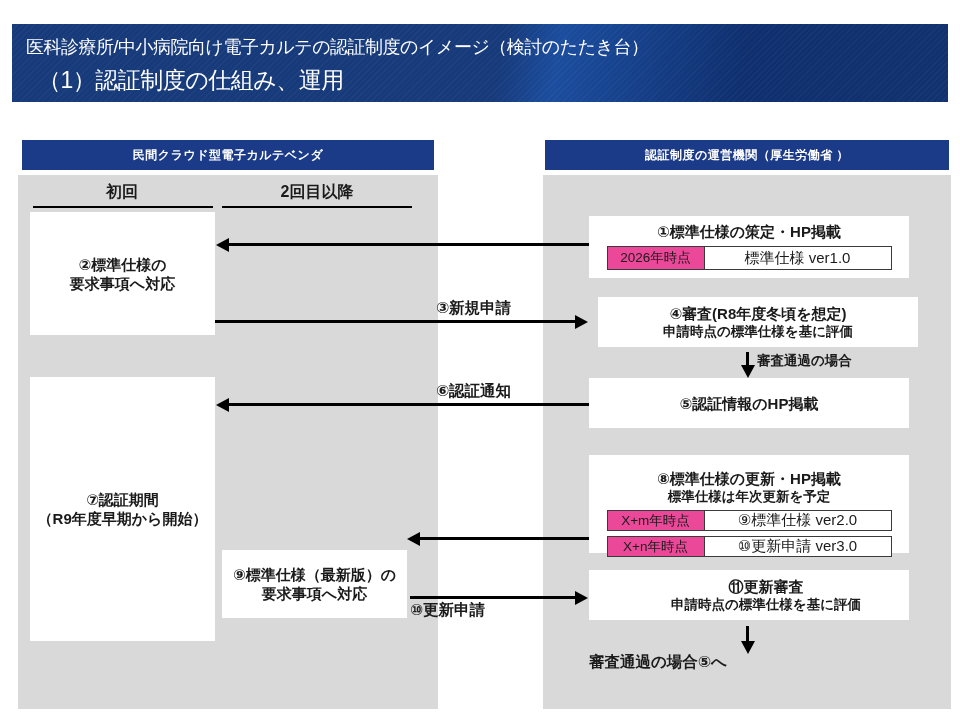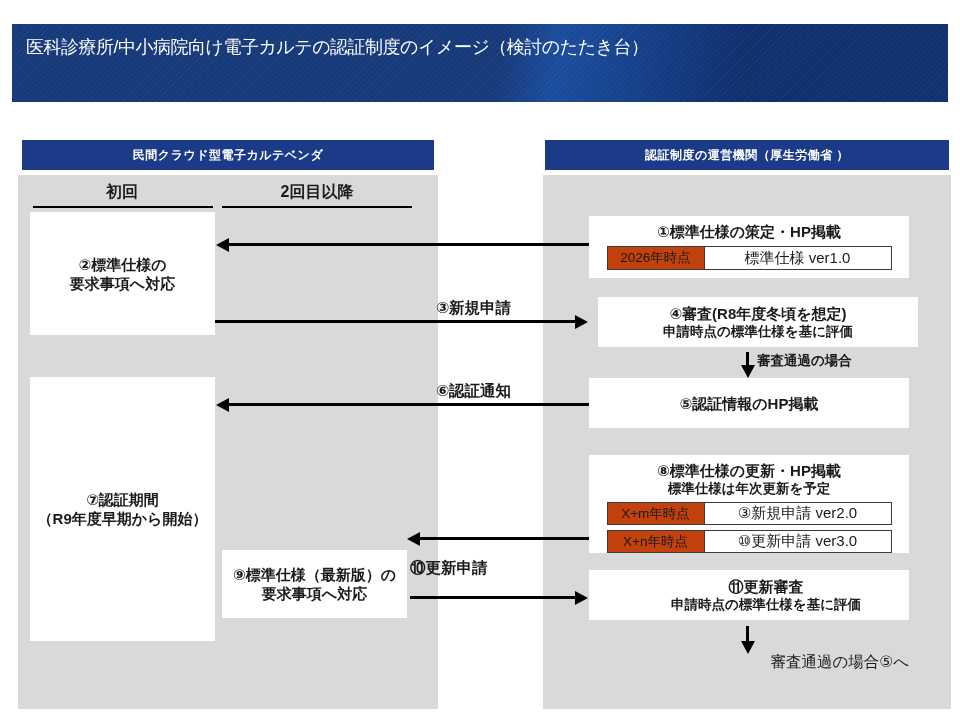--- a/index.html
+++ b/index.html
@@ -138,33 +138,33 @@
 
   
   #box-2 { left: 30px;  top: 212px; width: 185px; height: 123px; }
   #box-7 { left: 30px;  top: 377px; width: 185px; height: 264px; }
   #box-9 { left: 222px; top: 550px; width: 185px; height: 68px; }
 
   
   #box-1  { left: 589px; top: 216px; width: 320px; height: 62px; justify-content: flex-start; padding-top: 6px; }
   #box-4  { left: 598px; top: 297px; width: 320px; height: 50px; }
   #box-5  { left: 589px; top: 378px; width: 320px; height: 50px; }
-  #box-8  { left: 589px; top: 455px; width: 320px; height: 98px; justify-content: flex-start; padding-top: 6px; }
+  #box-8  { left: 589px; top: 455px; width: 320px; height: 98px; justify-content: flex-start; padding-top: 14px; }
   #box-11 { left: 589px; top: 570px; width: 320px; height: 50px; padding-left: 34px; }
 
   
   .spec-row {
     display: flex;
     margin-top: 5px;
     border: 1.5px solid #3a3a3a;
     box-sizing: border-box;
     height: 24px;
   }
   .spec-date {
-    background: #c2410c;
+    background: #ec4899;
     border-right: 1.5px solid #3a3a3a;
     font-size: 13.5px;
     width: 96px;
     display: flex;
     align-items: center;
     justify-content: center;
     white-space: nowrap;
     text-align: center;
   }
   .spec-name {
@@ -207,21 +207,21 @@
 
   .arrow-label {
     position: absolute;
     font-size: 15.5px;
     font-weight: bold;
     white-space: nowrap;
     color: #1a1a1a;
   }
   #label-3  { left: 436px; top: 298px; }
   #label-6  { left: 436px; top: 381px; }
-  #label-10 { left: 410px; top: 558px; font-family: Liberation Serif, serif; }
+  #label-10 { left: 410px; top: 600px; }
 
   
   .v-arrow {
     position: absolute;
     width: 3px;
     background: #000;
   }
   .v-arrow::after {
     content: "";
     position: absolute;
@@ -240,32 +240,33 @@
     font-size: 13.5px;
     font-weight: bold;
     white-space: nowrap;
     color: #1a1a1a;
   }
   #note-pass-1 { left: 757px; top: 352px; }
 
   #note-pass-2 {
     position: absolute;
     left: 589px; top: 652px; width: 320px;
-    text-align: right;
+    text-align: left;
     font-size: 15.5px;
-    font-weight: normal;
+    font-weight: bold;
     white-space: nowrap;
     color: #1a1a1a;
   }
 </style>
 </head>
 <body>
 
 <div id="title-bar">
   <div class="title-line" id="title-line-1">医科診療所/中小病院向け電子カルテの認証制度のイメージ（検討のたたき台）</div>
+  <div class="title-line" id="title-line-2">（1）認証制度の仕組み、運用</div>
 </div>
 
 <div class="panel" id="vendor-panel"></div>
 <div class="panel" id="authority-panel"></div>
 
 <div class="col-header" id="vendor-header">民間クラウド型電子カルテベンダ</div>
 <div class="col-header" id="authority-header">認証制度の運営機関（厚生労働省 ）</div>
 
 <div class="subcol-label" id="subcol-first">初回</div>
 <div class="subcol-label" id="subcol-repeat">2回目以降</div>
@@ -302,21 +303,21 @@
 
 <div class="wbox" id="box-5">
   <div class="t-main">⑤認証情報のHP掲載</div>
 </div>
 
 <div class="wbox" id="box-8">
   <div class="t-main">⑧標準仕様の更新・HP掲載</div>
   <div class="t-sub">標準仕様は年次更新を予定</div>
   <div class="spec-row">
     <div class="spec-date">X+m年時点</div>
-    <div class="spec-name">③新規申請 ver2.0</div>
+    <div class="spec-name">⑨標準仕様 ver2.0</div>
   </div>
   <div class="spec-row">
     <div class="spec-date">X+n年時点</div>
     <div class="spec-name">⑩更新申請 ver3.0</div>
   </div>
 </div>
 
 <div class="wbox" id="box-11">
   <div class="t-main">⑪更新審査</div>
   <div class="t-sub">申請時点の標準仕様を基に評価</div>

